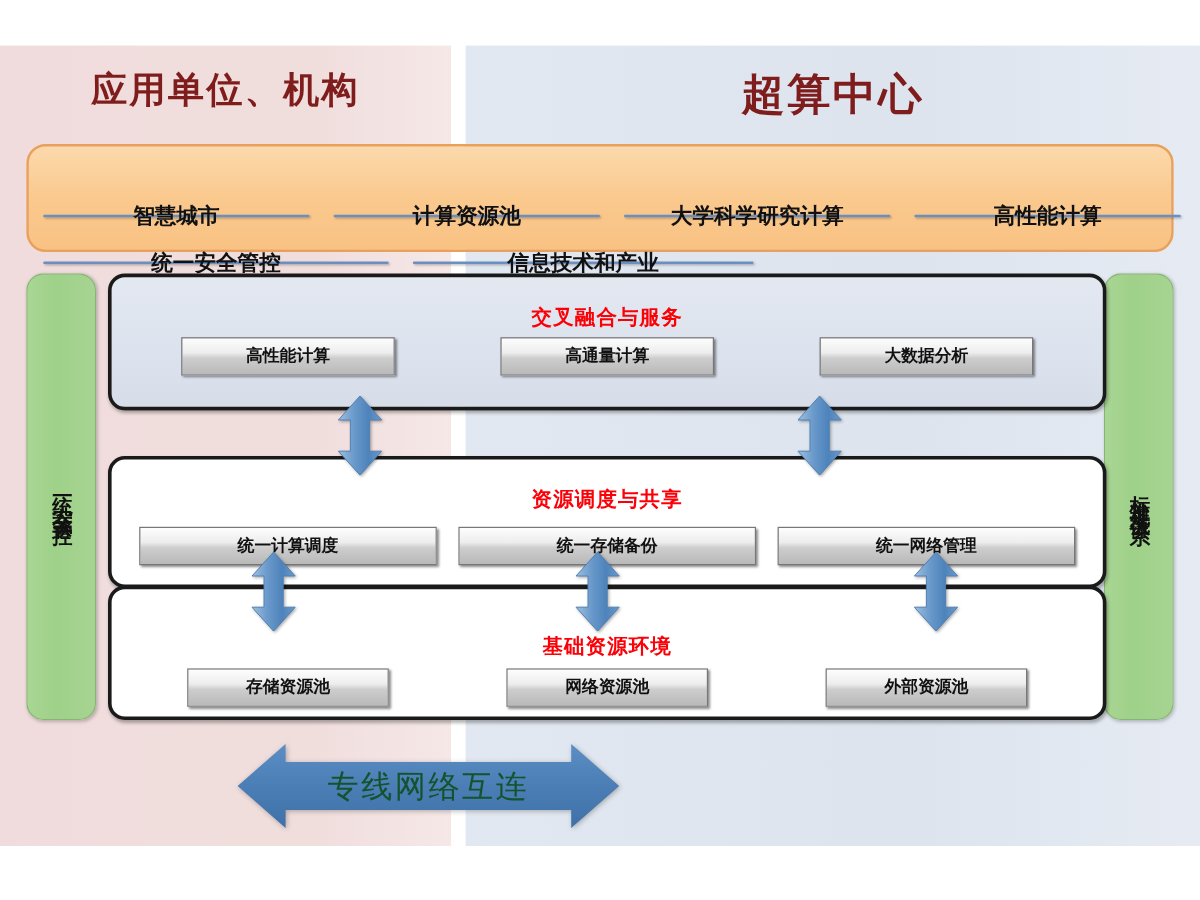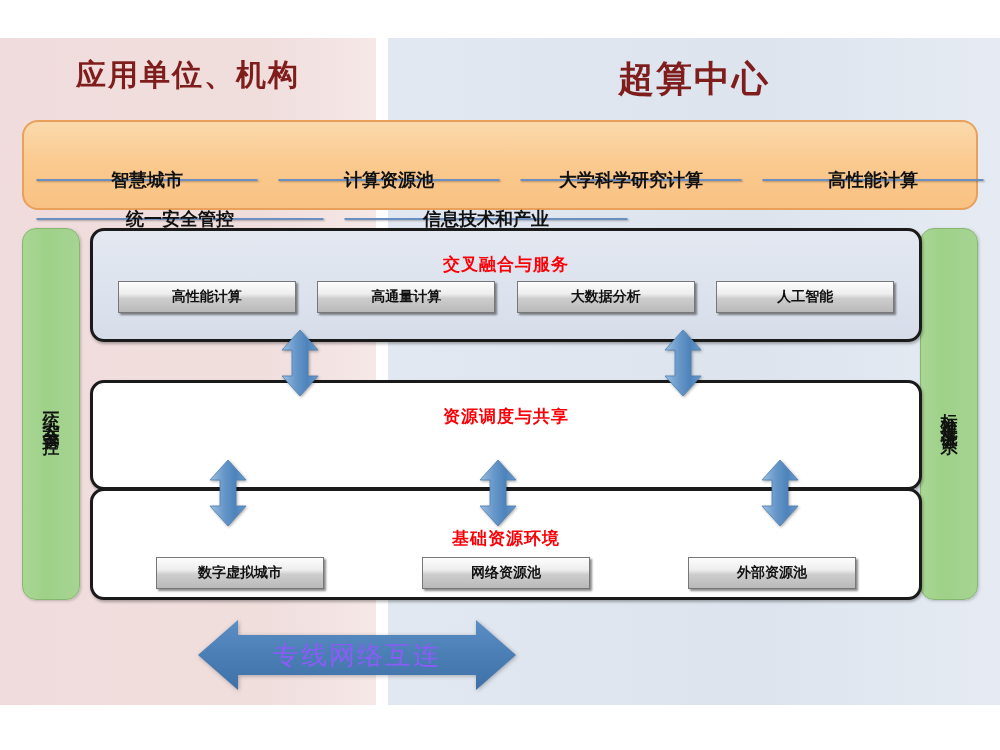--- a/index.html
+++ b/index.html
@@ -229,21 +229,21 @@
     position: absolute;
     left: 198px;
     top: 617px;
     width: 318px;
     height: 76px;
     display: flex;
     align-items: center;
     justify-content: center;
     font-size: 26px;
     font-weight: normal;
-    color: #8b5cf6;
+    color: #14532d;
     letter-spacing: 2px;
     white-space: nowrap;
     pointer-events: none;
   }
 </style>
 </head>
 <body>
 
 <div id="canvas">
 
@@ -274,32 +274,36 @@
   <div class="pillar pillar-right">
     <span class="pillar-text">标准规范体系</span>
   </div>
 
   <div class="layer layer-1">
     <div class="layer-title">交叉融合与服务</div>
     <div class="layer-boxrow">
       <div class="greybox gb-w1">高性能计算</div>
       <div class="greybox gb-w1">高通量计算</div>
       <div class="greybox gb-w1">大数据分析</div>
-      <div class="greybox gb-w1">人工智能</div>
     </div>
   </div>
 
   <div class="layer layer-2">
     <div class="layer-title">资源调度与共享</div>
+    <div class="layer-boxrow">
+      <div class="greybox gb-w3">统一计算调度</div>
+      <div class="greybox gb-w3">统一存储备份</div>
+      <div class="greybox gb-w3">统一网络管理</div>
+    </div>
   </div>
 
   <div class="layer layer-3">
     <div class="layer-title">基础资源环境</div>
     <div class="layer-boxrow">
-      <div class="greybox gb-w2">数字虚拟城市</div>
+      <div class="greybox gb-w2">存储资源池</div>
       <div class="greybox gb-w2">网络资源池</div>
       <div class="greybox gb-w2">外部资源池</div>
     </div>
   </div>
 
   <div class="vdarrow" style="left:280px; top:330px;">
     <svg viewBox="0 0 40 66" xmlns="http://www.w3.org/2000/svg">
       <defs>
         <linearGradient id="ag1" x1="0" y1="0" x2="1" y2="0">
           <stop offset="0%" stop-color="#9ec0e0"></stop>

